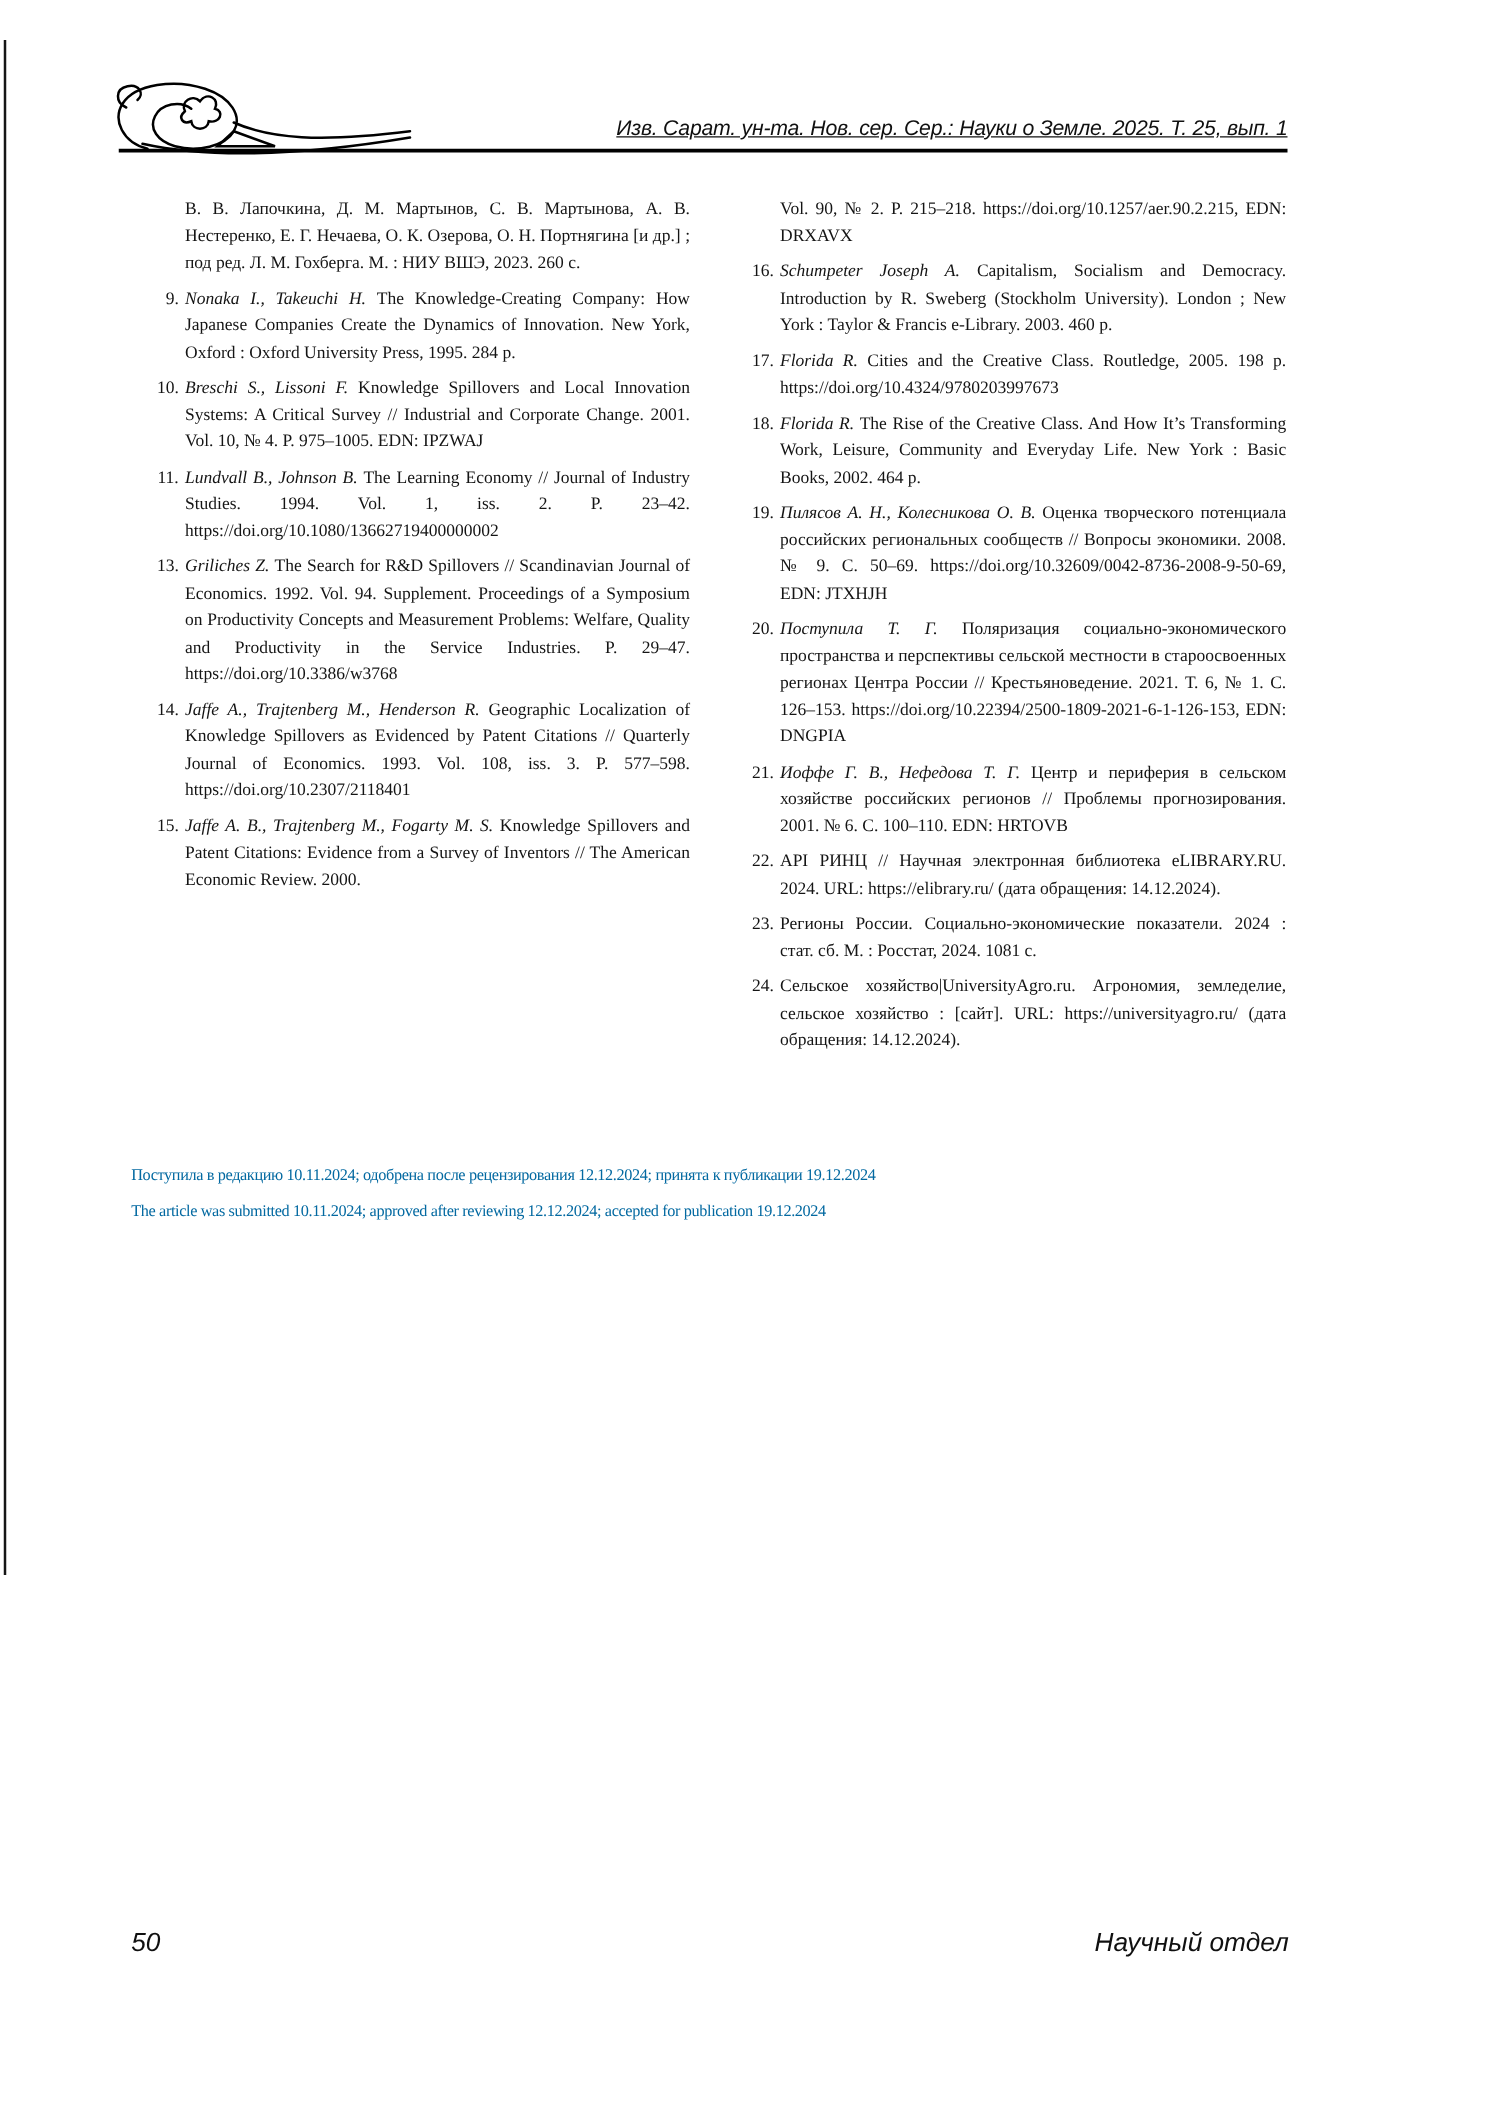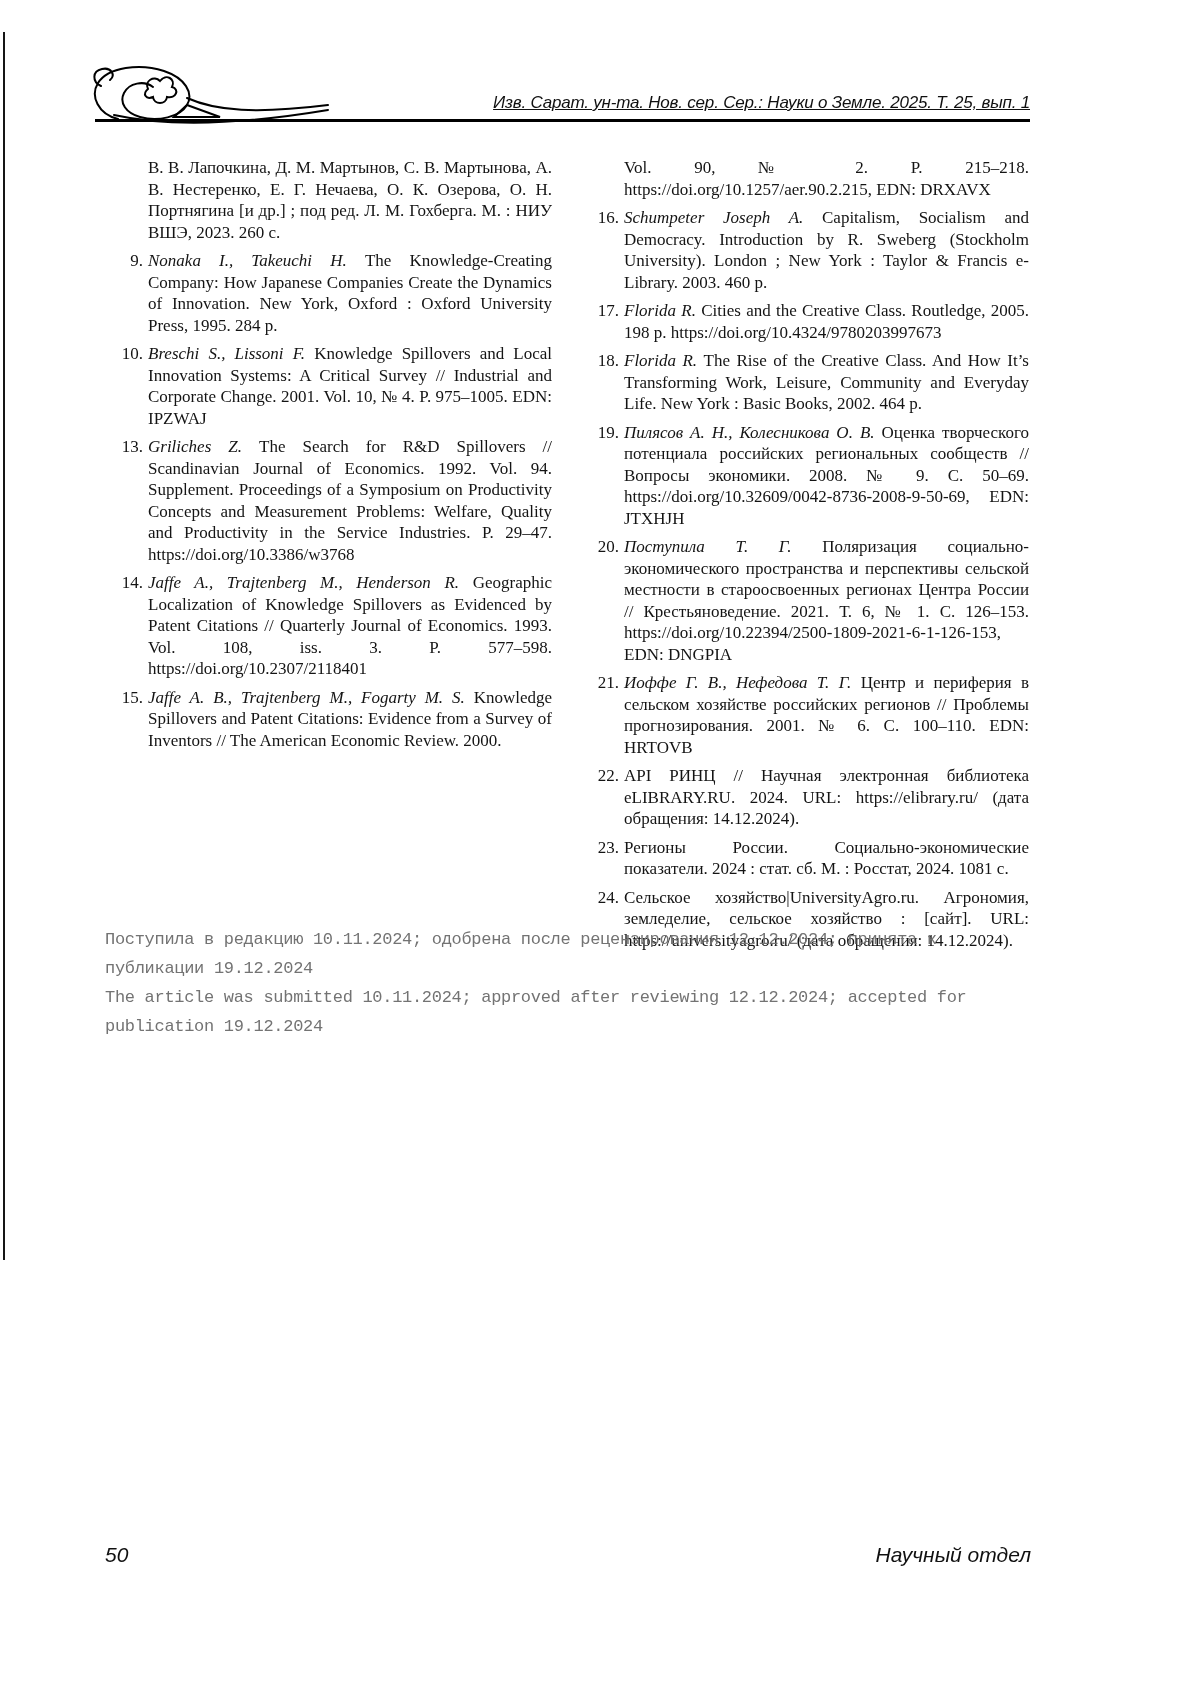--- a/index.html
+++ b/index.html
@@ -38,21 +38,21 @@
   }
   .header-rule {
     position: absolute;
     left: 95px; top: 119px;
     width: 935px; height: 2.5px;
     background: #000000;
   }
   .col {
     position: absolute;
     top: 157px;
-    font-size: 17px;
+    font-size: 14px;
     line-height: 21.5px;
   }
   .col-left  { left: 105px; width: 447px; }
   .col-right { left: 581px; width: 448px; }
   .ref { display: flex; margin-bottom: 7px; }
   .ref-num {
     flex: 0 0 43px;
     box-sizing: border-box;
     padding-right: 5px;
     text-align: right;
@@ -60,25 +60,25 @@
   .ref-body {
     flex: 1;
     text-align: justify;
     overflow-wrap: anywhere;
   }
   .ref-authors { font-style: italic; }
   .submission {
     position: absolute;
     left: 105px; top: 925px;
     width: 926px;
-    font-family: Liberation Mono, monospace;
-    font-size: 17px;
+    font-family: Liberation Serif, serif;
+    font-size: 13px;
     line-height: 29px;
     letter-spacing: -0.3px;
-    color: #737373;
+    color: #0369a1;
   }
   .page-footer {
     position: absolute;
     left: 105px; top: 1543px;
     width: 926px;
     display: flex;
     justify-content: space-between;
     font-family: "Liberation Sans", "DejaVu Sans", sans-serif;
     font-style: italic;
     font-size: 21px;
@@ -111,20 +111,24 @@
         <span class="ref-num"></span>
         <span class="ref-body">В. В. Лапочкина, Д. М. Мартынов, С. В. Мартынова, А. В. Нестеренко, Е. Г. Нечаева, О. К. Озерова, О. Н. Портнягина [и др.] ; под ред. Л. М. Гохберга. М. : НИУ ВШЭ, 2023. 260 с.</span>
       </div>
       <div class="ref">
         <span class="ref-num">9.</span>
         <span class="ref-body"><span class="ref-authors">Nonaka I., Takeuchi H. </span>The Knowledge-Creating Company: How Japanese Companies Create the Dynamics of Innovation. New York, Oxford : Oxford University Press, 1995. 284 p.</span>
       </div>
       <div class="ref">
         <span class="ref-num">10.</span>
         <span class="ref-body"><span class="ref-authors">Breschi S., Lissoni F. </span>Knowledge Spillovers and Local Innovation Systems: A Critical Survey // Industrial and Corporate Change. 2001. Vol. 10, № 4. P. 975–1005. EDN: IPZWAJ</span>
+      </div>
+      <div class="ref">
+        <span class="ref-num">11.</span>
+        <span class="ref-body"><span class="ref-authors">Lundvall B., Johnson B. </span>The Learning Economy // Journal of Industry Studies. 1994. Vol. 1, iss. 2. P. 23–42. https://doi.org/10.1080/13662719400000002</span>
       </div>
       <div class="ref">
         <span class="ref-num">13.</span>
         <span class="ref-body"><span class="ref-authors">Griliches Z. </span>The Search for R&amp;D Spillovers // Scandinavian Journal of Economics. 1992. Vol. 94. Supplement. Proceedings of a Symposium on Productivity Concepts and Measurement Problems: Welfare, Quality and Productivity in the Service Industries. P. 29–47. https://doi.org/10.3386/w3768</span>
       </div>
       <div class="ref">
         <span class="ref-num">14.</span>
         <span class="ref-body"><span class="ref-authors">Jaffe A., Trajtenberg M., Henderson R. </span>Geographic Localization of Knowledge Spillovers as Evidenced by Patent Citations // Quarterly Journal of Economics. 1993. Vol. 108, iss. 3. P. 577–598. https://doi.org/10.2307/2118401</span>
       </div>
       <div class="ref">

